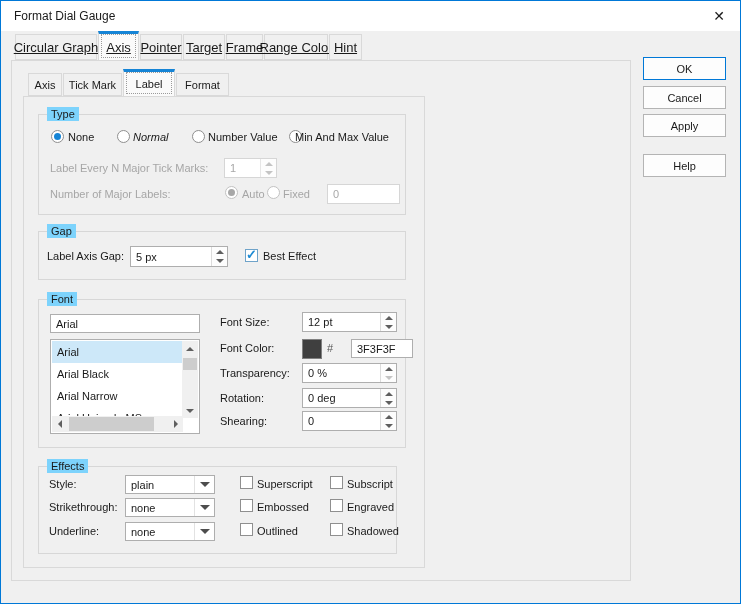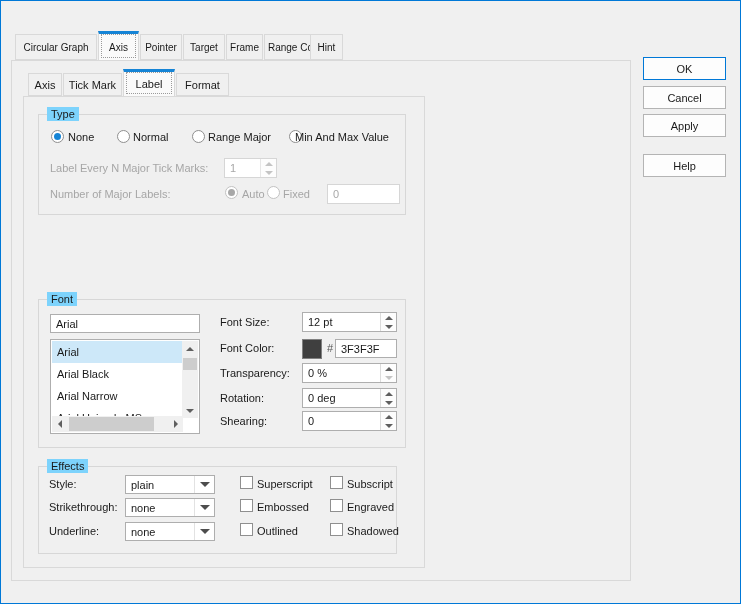--- a/index.html
+++ b/index.html
@@ -5,21 +5,21 @@
   html,body{margin:0;padding:0;background:#cfd8dc;font-family:"Liberation Sans",sans-serif;}
   *{box-sizing:border-box;cursor:default;}
   #dialog{position:relative;width:741px;height:604px;background:#f0f0f0;border:1px solid #0078d7;overflow:hidden;}
   .lbl{position:absolute;font-size:11px;color:#1a1a1a;white-space:nowrap;line-height:13px;}
   .lbl.dis{color:#a6a6a6;}
   
   .titlebar{position:absolute;left:0;top:0;width:100%;height:30px;background:#ffffff;}
   .title-text{position:absolute;left:13px;top:0;line-height:30px;font-size:12px;color:#1a1a1a;white-space:nowrap;}
   .close-btn{position:absolute;right:4px;top:0;width:34px;height:30px;display:flex;align-items:center;justify-content:center;font-size:14px;color:#1a1a1a;}
   
-  .tab{position:absolute;top:33px;height:26px;background:#f0f0f0;border:1px solid #d9d9d9;display:flex;align-items:center;justify-content:center;font-size:10px;color:#1a1a1a;white-space:nowrap;z-index:1;}
+  .tab{position:absolute;top:33px;height:26px;background:#f0f0f0;border:1px solid #d9d9d9;display:flex;align-items:center;justify-content:center;font-size:13px;color:#1a1a1a;white-space:nowrap;z-index:1;text-decoration:underline;}
   .tab.active{top:30px;height:30px;background:#fafafa;border-top:3px solid #1584d6;z-index:3;outline:1px dotted #9a9a9a;outline-offset:-4px;}
   .subtab{position:absolute;top:72px;height:23px;background:#f0f0f0;border:1px solid #d9d9d9;display:flex;align-items:center;justify-content:center;font-size:11px;color:#1a1a1a;white-space:nowrap;z-index:1;}
   .subtab.active{top:68px;height:28px;background:#fafafa;border-top:3px solid #1584d6;z-index:3;outline:1px dotted #9a9a9a;outline-offset:-4px;}
   .pane{position:absolute;border:1px solid #d9d9d9;background:transparent;}
   
   .groupbox{position:absolute;border:1px solid #d7d7d7;}
   .legend{position:absolute;top:-8px;left:8px;background:#7dd3fc;padding:0 4px;font-size:11px;color:#1a1a1a;line-height:14px;white-space:nowrap;}
   .legend.white{background:#ffffff;}
   
   .radio{position:absolute;width:13px;height:13px;border:1px solid #8f8f8f;border-radius:50%;background:#fff;}
@@ -57,40 +57,46 @@
   .btn{position:absolute;left:642px;width:83px;height:23px;background:#fdfdfd;border:1px solid #b4b4b4;display:flex;align-items:center;justify-content:center;font-size:11px;color:#1a1a1a;}
   .btn.default{border-color:#0078d7;}
   
   .sample-panel{position:absolute;left:432px;top:90px;width:184px;height:482px;background:#ffffff;}
 </style>
 </head>
 <body>
 
 <div id="dialog">
 
+  <div class="titlebar">
+    <div class="title-text">Format Dial Gauge</div>
+    <div class="close-btn">
+      <span>✕</span>
+    </div>
+  </div>
 
   <div class="tab" style="left:14px;width:82px;">
       <span>Circular Graph</span>
     </div>
   <div class="tab active" style="left:97px;width:41px;">
       <span>Axis</span>
     </div>
   <div class="tab" style="left:139px;width:42px;">
       <span>Pointer</span>
     </div>
   <div class="tab" style="left:182px;width:42px;">
       <span>Target</span>
     </div>
   <div class="tab" style="left:225px;width:37px;">
       <span>Frame</span>
     </div>
   <div class="tab" style="left:263px;width:64px;">
       <span>Range Color</span>
     </div>
-  <div class="tab" style="left:309px;width:33px;justify-content:center;">
+  <div class="tab" style="left:328px;width:33px;justify-content:center;">
       <span>Hint</span>
     </div>
 
   <div class="pane" style="left:10px;top:59px;width:620px;height:521px;"></div>
 
   <div class="subtab" style="left:27px;width:34px;">
       <span>Axis</span>
     </div>
   <div class="subtab" style="left:62px;width:59px;">
       <span>Tick Mark</span>
@@ -104,24 +110,24 @@
 
   <div class="pane" style="left:22px;top:95px;width:402px;height:472px;"></div>
 
   <div class="groupbox" style="left:37px;top:113px;width:368px;height:101px;">
     <span class="legend">Type</span>
 
     <span class="radio sel" style="left:12px;top:15px;"></span>
     <span class="lbl" style="left:29px;top:16px;">None</span>
 
     <span class="radio" style="left:78px;top:15px;"></span>
-    <span class="lbl" style="left:94px;top:16px;">Normal</span>
+    <span class="lbl" style="left:94px;top:16px;font-style:italic;">Normal</span>
 
     <span class="radio" style="left:153px;top:15px;"></span>
-    <span class="lbl" style="left:169px;top:16px;">Range Major</span>
+    <span class="lbl" style="left:169px;top:16px;">Number Value</span>
 
     <span class="radio" style="left:250px;top:15px;"></span>
     <span class="lbl" style="left:256px;top:16px;">Min And Max Value</span>
 
     <span class="lbl dis" style="left:11px;top:47px;">Label Every N Major Tick Marks:</span>
     <div class="field dis" style="left:185px;top:43px;width:53px;height:20px;">
       <span>1</span>
       <span class="spinbtns" style="border-left-color:#e6e6e6;">
         <span class="spinhalf">
             <span class="tri-up lite"></span>
@@ -135,20 +141,37 @@
     <span class="lbl dis" style="left:11px;top:73px;">Number of Major Labels:</span>
     <span class="radio sel dis" style="left:186px;top:71px;"></span>
     <span class="lbl dis" style="left:203px;top:73px;">Auto</span>
     <span class="radio dis" style="left:228px;top:71px;"></span>
     <span class="lbl dis" style="left:244px;top:73px;">Fixed</span>
     <div class="field dis" style="left:288px;top:69px;width:73px;height:20px;">
       <span>0</span>
     </div>
   </div>
 
+  <div class="groupbox" style="left:37px;top:230px;width:368px;height:49px;">
+    <span class="legend">Gap</span>
+    <span class="lbl" style="left:8px;top:18px;">Label Axis Gap:</span>
+    <div class="field" style="left:91px;top:14px;width:98px;height:21px;">
+      <span>5 px</span>
+      <span class="spinbtns">
+        <span class="spinhalf">
+            <span class="tri-up"></span>
+          </span>
+        <span class="spinhalf">
+            <span class="tri-dn"></span>
+          </span>
+      </span>
+    </div>
+    <span class="checkbox checked" style="left:206px;top:17px;"></span>
+    <span class="lbl" style="left:224px;top:18px;">Best Effect</span>
+  </div>
 
   <div class="groupbox" style="left:37px;top:298px;width:368px;height:149px;">
     <span class="legend">Font</span>
 
     <div class="field" style="left:11px;top:14px;width:150px;height:19px;">
       <span>Arial</span>
     </div>
 
     <div class="listbox" style="left:11px;top:39px;width:150px;height:95px;">
       <div class="listitem sel" style="top:1px;">Arial</div>
@@ -185,21 +208,21 @@
           </span>
         <span class="spinhalf">
             <span class="tri-dn"></span>
           </span>
       </span>
     </div>
 
     <span class="lbl" style="left:181px;top:42px;">Font Color:</span>
     <span class="swatch" style="left: 263px; top: 39px; background: rgb(63, 63, 63);"></span>
     <span class="lbl" style="left:288px;top:42px;color:#555;">#</span>
-    <div class="field" style="left:296px;top:39px;width:62px;height:19px;">
+    <div class="field" style="left:312px;top:39px;width:62px;height:19px;">
       <span>3F3F3F</span>
     </div>
 
     <span class="lbl" style="left:181px;top:67px;">Transparency:</span>
     <div class="field" style="left:263px;top:63px;width:95px;height:20px;">
       <span>0 %</span>
       <span class="spinbtns">
         <span class="spinhalf">
             <span class="tri-up"></span>
           </span>

